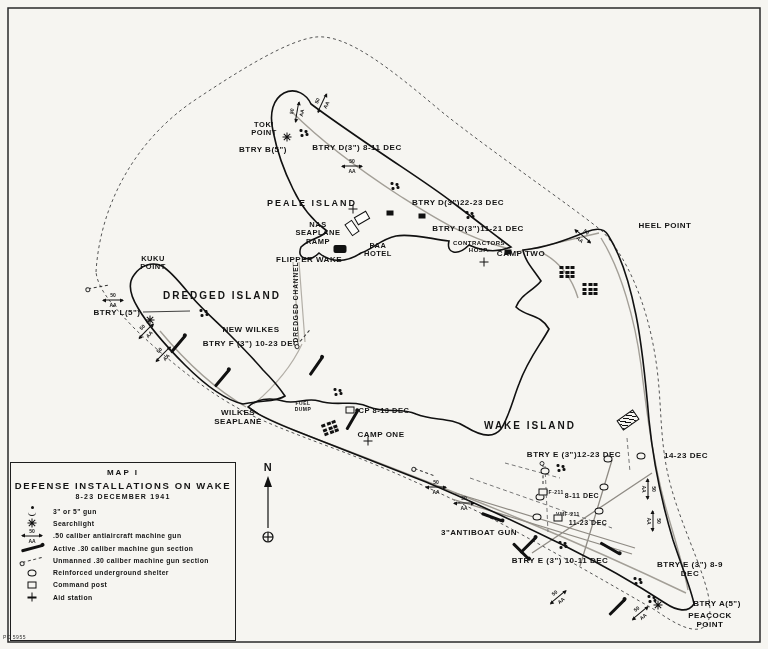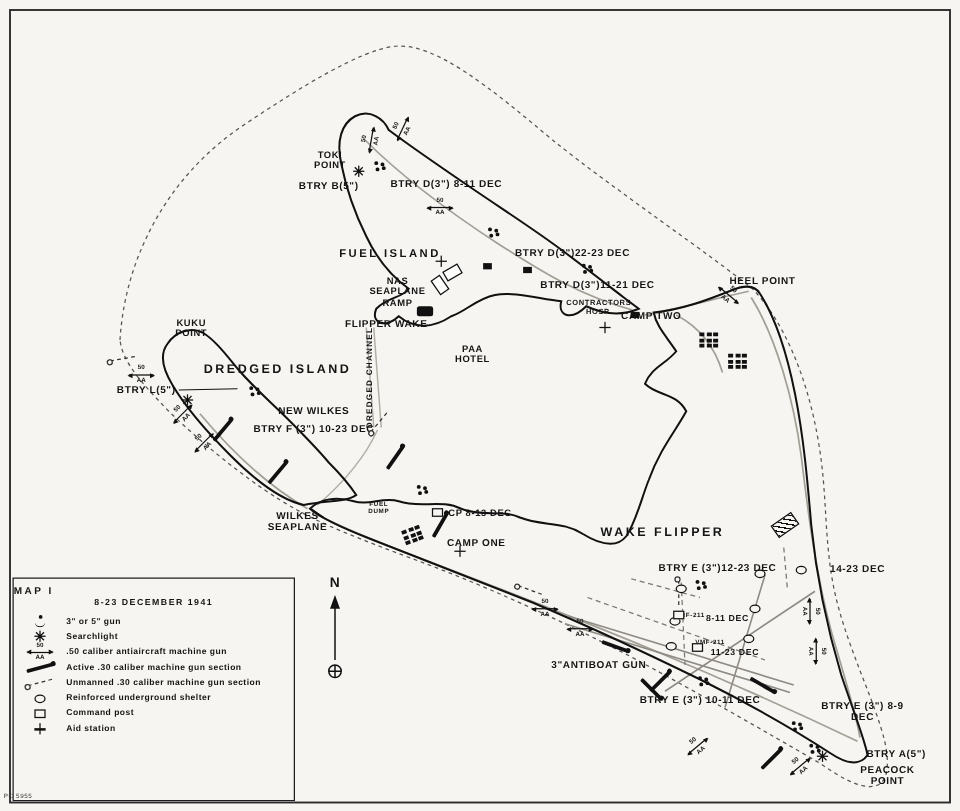--- a/index.html
+++ b/index.html
@@ -38,21 +38,21 @@
   .mk-camp i{width:4px;height:3px;background:#111;}
   .mk-hatch{width:18px;height:10px;border:1px solid #111;
             background:repeating-linear-gradient(45deg,#111 0 1px,transparent 1px 3.5px);}
   .mk-ramp{width:12px;height:7px;border:1px solid #111;background:#fdfdfb;}
   .mk-gun{width:10px;height:10px;}
   .mk-gun .d{position:absolute;left:3.5px;top:0;width:3px;height:3px;background:#111;border-radius:50%;}
   .mk-gun .a{position:absolute;left:1px;bottom:0;width:8px;height:4px;border-bottom:1px solid #111;border-radius:0 0 6px 6px;}
   
   #legend{position:absolute;left:10px;top:462px;width:226px;height:179px;border:1.4px solid #1e1e1e;
           background:#f6f5f1;box-sizing:border-box;}
-  #legend .mapno{text-align:left;margin-top:5px;font-size:8px;letter-spacing:2px;font-weight:bold;}
+  #legend .mapno{text-align:center;margin-top:5px;font-size:8px;letter-spacing:2px;font-weight:bold;}
   #legend .ttl{text-align:center;margin-top:3px;font-size:9.5px;font-weight:bold;letter-spacing:1.6px;}
   #legend .dt{text-align:center;margin-top:2px;font-size:7px;letter-spacing:1.2px;font-weight:bold;}
   #legend .rows{margin-top:5px;}
   #legend .row{display:flex;align-items:center;height:12.3px;}
   #legend .sym{position:relative;width:42px;height:12px;flex:none;}
   #legend .sym .mk{left:50%;top:50%;}
   #legend .lbl{font-size:6.8px;letter-spacing:.4px;font-weight:bold;}
   #plate{position:absolute;left:3px;top:634px;font-size:5px;color:#333;letter-spacing:.5px;}
 </style>
 </head>
@@ -111,47 +111,47 @@
 
     <line x1="259" y1="414" x2="249" y2="407" stroke="#111" stroke-width="1"></line>
     <line x1="143" y1="312" x2="190" y2="311" stroke="#111" stroke-width="0.8"></line>
   </svg>
 
   <div id="labels">
       <div class="map-label" style="left: 264px; top: 129px; font-size: 7.5px; transform: translate(-50%, -50%);">TOKI
 POINT</div>
       <div class="map-label" style="left: 263px; top: 150px; font-size: 8px; transform: translate(-50%, -50%);">BTRY B(5")</div>
       <div class="map-label" style="left: 357px; top: 148px; font-size: 8px; transform: translate(-50%, -50%);">BTRY D(3") 8-11 DEC</div>
-      <div class="map-label" style="left: 312px; top: 203px; font-size: 9px; letter-spacing: 2px; transform: translate(-50%, -50%);">FUEL  ISLAND</div>
+      <div class="map-label" style="left: 312px; top: 203px; font-size: 9px; letter-spacing: 2px; transform: translate(-50%, -50%);">PEALE  ISLAND</div>
       <div class="map-label" style="left: 458px; top: 203px; font-size: 8px; transform: translate(-50%, -50%);">BTRY D(3")22-23 DEC</div>
       <div class="map-label" style="left: 318px; top: 234px; font-size: 7.5px; transform: translate(-50%, -50%);">NAS
 SEAPLANE
 RAMP</div>
       <div class="map-label" style="left: 478px; top: 229px; font-size: 8px; transform: translate(-50%, -50%);">BTRY D(3")11-21 DEC</div>
-      <div class="map-label" style="left: 378px; top: 250px; font-size: 7.5px; transform: translate(-50%, -50%); margin-top: 34px;">PAA
+      <div class="map-label" style="left: 378px; top: 250px; font-size: 7.5px; transform: translate(-50%, -50%);">PAA
 HOTEL</div>
       <div class="map-label" style="left: 309px; top: 260px; font-size: 8px; transform: translate(-50%, -50%);">FLIPPER WAKE</div>
       <div class="map-label" style="left: 479px; top: 247px; font-size: 6px; transform: translate(-50%, -50%);">CONTRACTORS
 HOSP.</div>
       <div class="map-label" style="left: 521px; top: 254px; font-size: 8px; transform: translate(-50%, -50%);">CAMP TWO</div>
-      <div class="map-label" style="left: 610px; top: 226px; font-size: 8px; transform: translate(-50%, -50%);">HEEL POINT</div>
+      <div class="map-label" style="left: 665px; top: 226px; font-size: 8px; transform: translate(-50%, -50%);">HEEL POINT</div>
       <div class="map-label" style="left: 153px; top: 263px; font-size: 7.5px; transform: translate(-50%, -50%);">KUKU
 POINT</div>
       <div class="map-label" style="left: 222px; top: 296px; font-size: 10px; letter-spacing: 2px; transform: translate(-50%, -50%);">DREDGED ISLAND</div>
       <div class="map-label" style="left: 117px; top: 313px; font-size: 8px; transform: translate(-50%, -50%);">BTRY L(5")</div>
       <div class="map-label" style="left: 251px; top: 330px; font-size: 8px; transform: translate(-50%, -50%);">NEW WILKES</div>
       <div class="map-label" style="left: 251px; top: 344px; font-size: 8px; transform: translate(-50%, -50%);">BTRY F (3") 10-23 DEC</div>
       <div class="map-label" style="left: 296px; top: 302px; font-size: 6.5px; letter-spacing: 1px; transform: translate(-50%, -50%) rotate(-90deg);">DREDGED CHANNEL</div>
       <div class="map-label" style="left: 238px; top: 418px; font-size: 8px; transform: translate(-50%, -50%);">WILKES
 SEAPLANE</div>
       <div class="map-label" style="left: 303px; top: 407px; font-size: 5px; transform: translate(-50%, -50%);">FUEL
 DUMP</div>
       <div class="map-label" style="left: 384px; top: 411px; font-size: 7.5px; transform: translate(-50%, -50%);">CP 8-13 DEC</div>
       <div class="map-label" style="left: 381px; top: 435px; font-size: 8px; transform: translate(-50%, -50%);">CAMP ONE</div>
-      <div class="map-label" style="left: 530px; top: 426px; font-size: 10px; letter-spacing: 2px; transform: translate(-50%, -50%);">WAKE FLIPPER</div>
+      <div class="map-label" style="left: 530px; top: 426px; font-size: 10px; letter-spacing: 2px; transform: translate(-50%, -50%);">WAKE ISLAND</div>
       <div class="map-label" style="left: 574px; top: 455px; font-size: 8px; transform: translate(-50%, -50%);">BTRY E (3")12-23 DEC</div>
       <div class="map-label" style="left: 686px; top: 456px; font-size: 8px; transform: translate(-50%, -50%);">14-23 DEC</div>
       <div class="map-label" style="left: 552px; top: 493px; font-size: 5px; transform: translate(-50%, -50%);">VMF-211</div>
       <div class="map-label" style="left: 582px; top: 496px; font-size: 7px; transform: translate(-50%, -50%);">8-11 DEC</div>
       <div class="map-label" style="left: 568px; top: 515px; font-size: 5px; transform: translate(-50%, -50%);">VMF-211</div>
       <div class="map-label" style="left: 588px; top: 523px; font-size: 7px; transform: translate(-50%, -50%);">11-23 DEC</div>
       <div class="map-label" style="left: 479px; top: 533px; font-size: 8px; transform: translate(-50%, -50%);">3"ANTIBOAT GUN</div>
       <div class="map-label" style="left: 560px; top: 561px; font-size: 8px; transform: translate(-50%, -50%);">BTRY E (3") 10-11 DEC</div>
       <div class="map-label" style="left: 690px; top: 570px; font-size: 8px; transform: translate(-50%, -50%);">BTRY E (3") 8-9 DEC</div>
       <div class="map-label" style="left: 717px; top: 604px; font-size: 8px; transform: translate(-50%, -50%);">BTRY A(5")</div>
@@ -371,20 +371,21 @@
         <i></i>
         <i></i>
       </div>
       <div class="mk mk-hatch" style="left: 628px; top: 420px; transform: translate(-50%, -50%) rotate(-35deg);"></div>
       <div class="mk mk-ramp" style="left: 362px; top: 218px; transform: translate(-50%, -50%) rotate(-30deg);"></div>
       <div class="mk mk-ramp" style="left: 352px; top: 228px; transform: translate(-50%, -50%) rotate(55deg);"></div>
     </div>
 
   <div id="legend">
     <div class="mapno">MAP I</div>
+    <div class="ttl">DEFENSE  INSTALLATIONS  ON  WAKE</div>
     <div class="dt">8-23 DECEMBER 1941</div>
     <div class="rows">
         <div class="row">
           <div class="sym">
             <div class="mk mk-gun" style="transform: translate(-50%, -50%);">
               <i class="d"></i>
               <i class="a"></i>
             </div>
           </div>
           <span class="lbl">3" or 5" gun</span>

